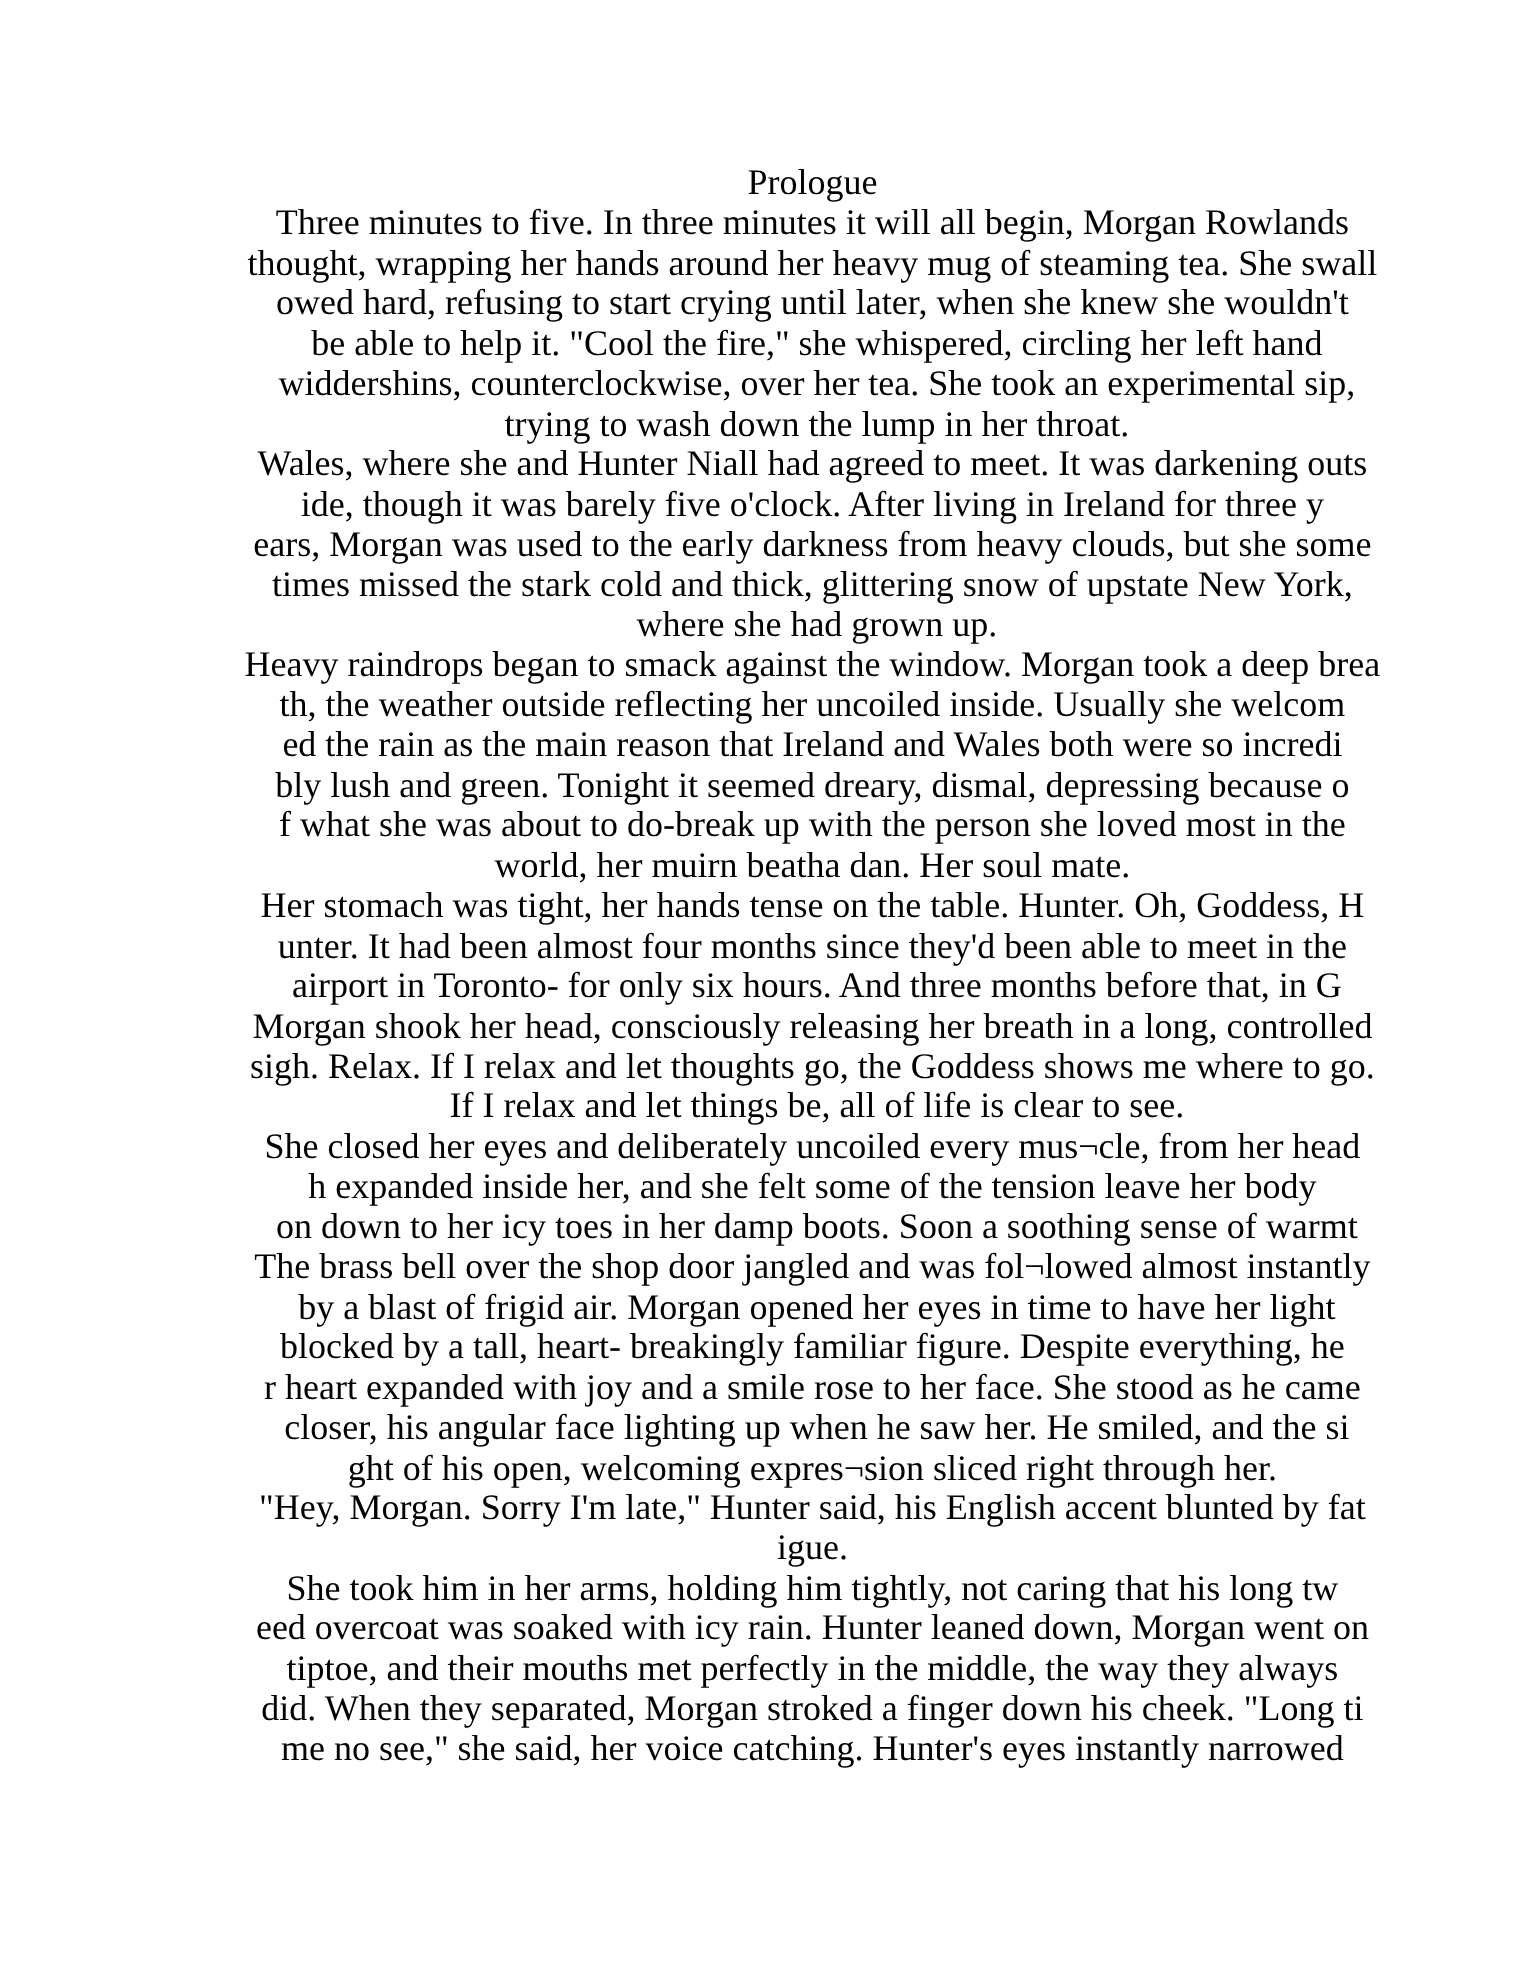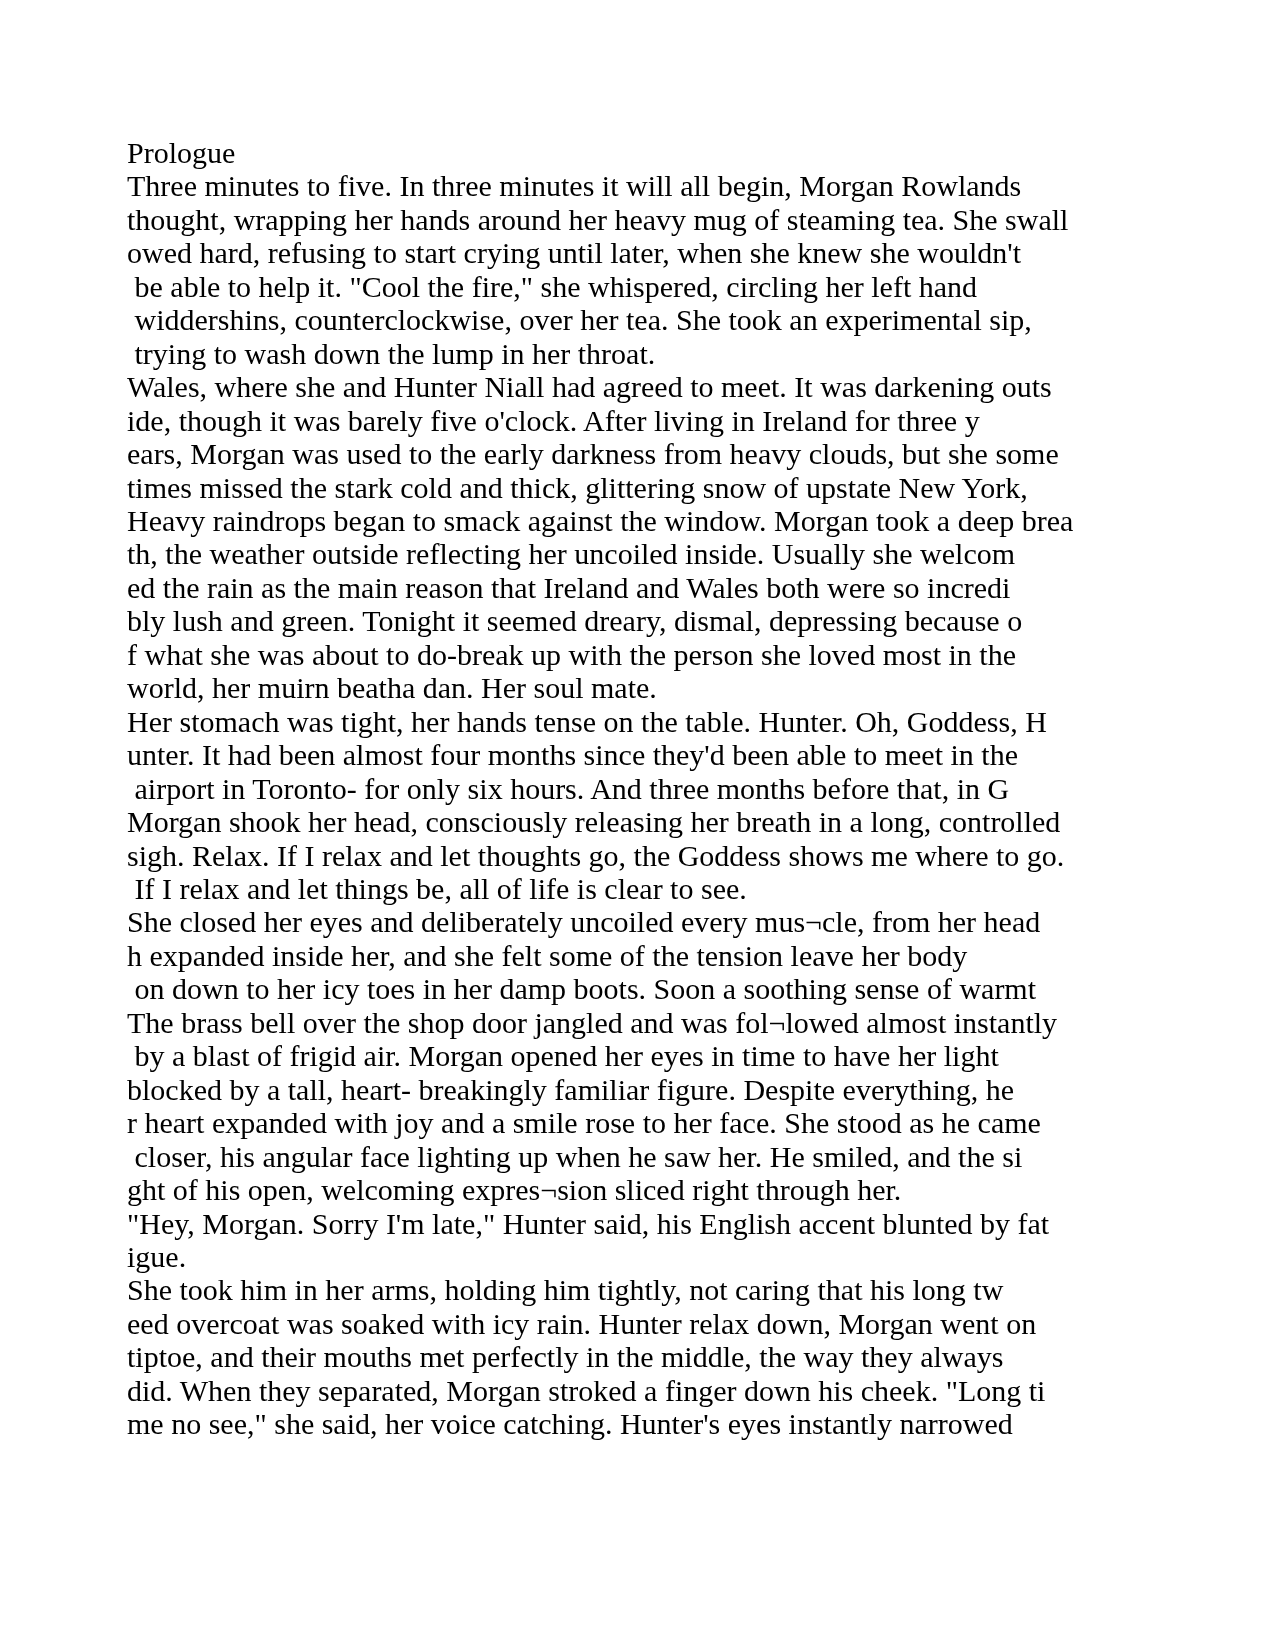--- a/index.html
+++ b/index.html
@@ -16,20 +16,21 @@
     font-family: "Liberation Serif", "DejaVu Serif", serif;
   }
   .text-block {
     position: absolute;
     left: 127px;
     top: 136px;
     width: 1100px;
     font-size: 30px;
     line-height: 33.45px;
     color: #000000;
+    text-align: center;
   }
   .line {
     white-space: pre; 
   }
 </style>
 </head>
 <body>
 
 <div class="page" style="background: rgb(255, 255, 255);">
   <div class="text-block" style="color: rgb(0, 0, 0);">
@@ -37,20 +38,21 @@
       <div class="line">Three minutes to five. In three minutes it will all begin, Morgan Rowlands</div>
       <div class="line">thought, wrapping her hands around her heavy mug of steaming tea. She swall</div>
       <div class="line">owed hard, refusing to start crying until later, when she knew she wouldn't</div>
       <div class="line"> be able to help it. "Cool the fire," she whispered, circling her left hand</div>
       <div class="line"> widdershins, counterclockwise, over her tea. She took an experimental sip,</div>
       <div class="line"> trying to wash down the lump in her throat.</div>
       <div class="line">Wales, where she and Hunter Niall had agreed to meet. It was darkening outs</div>
       <div class="line">ide, though it was barely five o'clock. After living in Ireland for three y</div>
       <div class="line">ears, Morgan was used to the early darkness from heavy clouds, but she some</div>
       <div class="line">times missed the stark cold and thick, glittering snow of upstate New York,</div>
+      <div class="line"> where she had grown up.</div>
       <div class="line">Heavy raindrops began to smack against the window. Morgan took a deep brea</div>
       <div class="line">th, the weather outside reflecting her uncoiled inside. Usually she welcom</div>
       <div class="line">ed the rain as the main reason that Ireland and Wales both were so incredi</div>
       <div class="line">bly lush and green. Tonight it seemed dreary, dismal, depressing because o</div>
       <div class="line">f what she was about to do-break up with the person she loved most in the</div>
       <div class="line">world, her muirn beatha dan. Her soul mate.</div>
       <div class="line">Her stomach was tight, her hands tense on the table. Hunter. Oh, Goddess, H</div>
       <div class="line">unter. It had been almost four months since they'd been able to meet in the</div>
       <div class="line"> airport in Toronto- for only six hours. And three months before that, in G</div>
       <div class="line">Morgan shook her head, consciously releasing her breath in a long, controlled</div>
@@ -61,18 +63,18 @@
       <div class="line"> on down to her icy toes in her damp boots. Soon a soothing sense of warmt</div>
       <div class="line">The brass bell over the shop door jangled and was fol¬lowed almost instantly</div>
       <div class="line"> by a blast of frigid air. Morgan opened her eyes in time to have her light</div>
       <div class="line">blocked by a tall, heart- breakingly familiar figure. Despite everything, he</div>
       <div class="line">r heart expanded with joy and a smile rose to her face. She stood as he came</div>
       <div class="line"> closer, his angular face lighting up when he saw her. He smiled, and the si</div>
       <div class="line">ght of his open, welcoming expres¬sion sliced right through her.</div>
       <div class="line">"Hey, Morgan. Sorry I'm late," Hunter said, his English accent blunted by fat</div>
       <div class="line">igue.</div>
       <div class="line">She took him in her arms, holding him tightly, not caring that his long tw</div>
-      <div class="line">eed overcoat was soaked with icy rain. Hunter relax down, Morgan went on</div>
+      <div class="line">eed overcoat was soaked with icy rain. Hunter leaned down, Morgan went on</div>
       <div class="line">tiptoe, and their mouths met perfectly in the middle, the way they always</div>
       <div class="line">did. When they separated, Morgan stroked a finger down his cheek. "Long ti</div>
       <div class="line">me no see," she said, her voice catching. Hunter's eyes instantly narrowed</div>
     </div>
 </div>
 
 </body></html>

